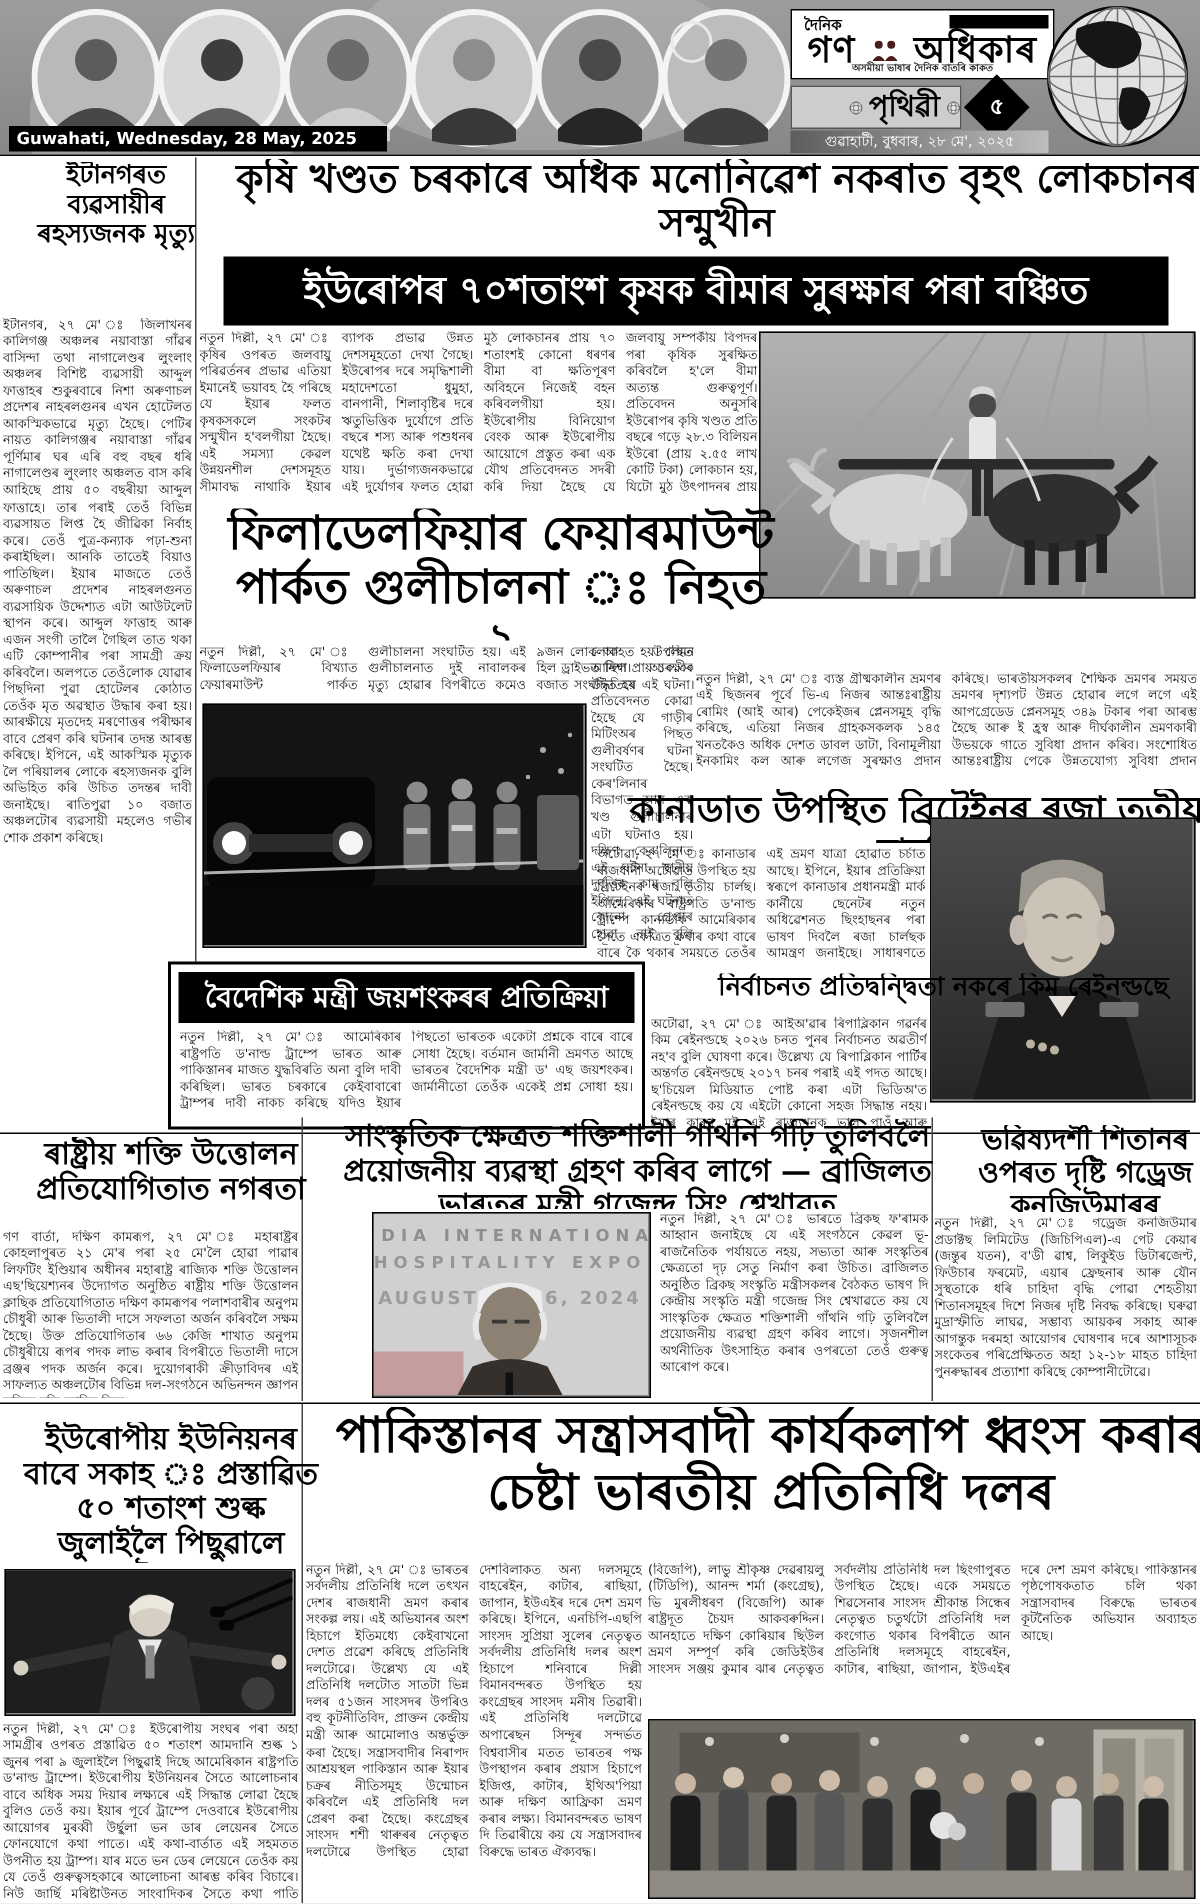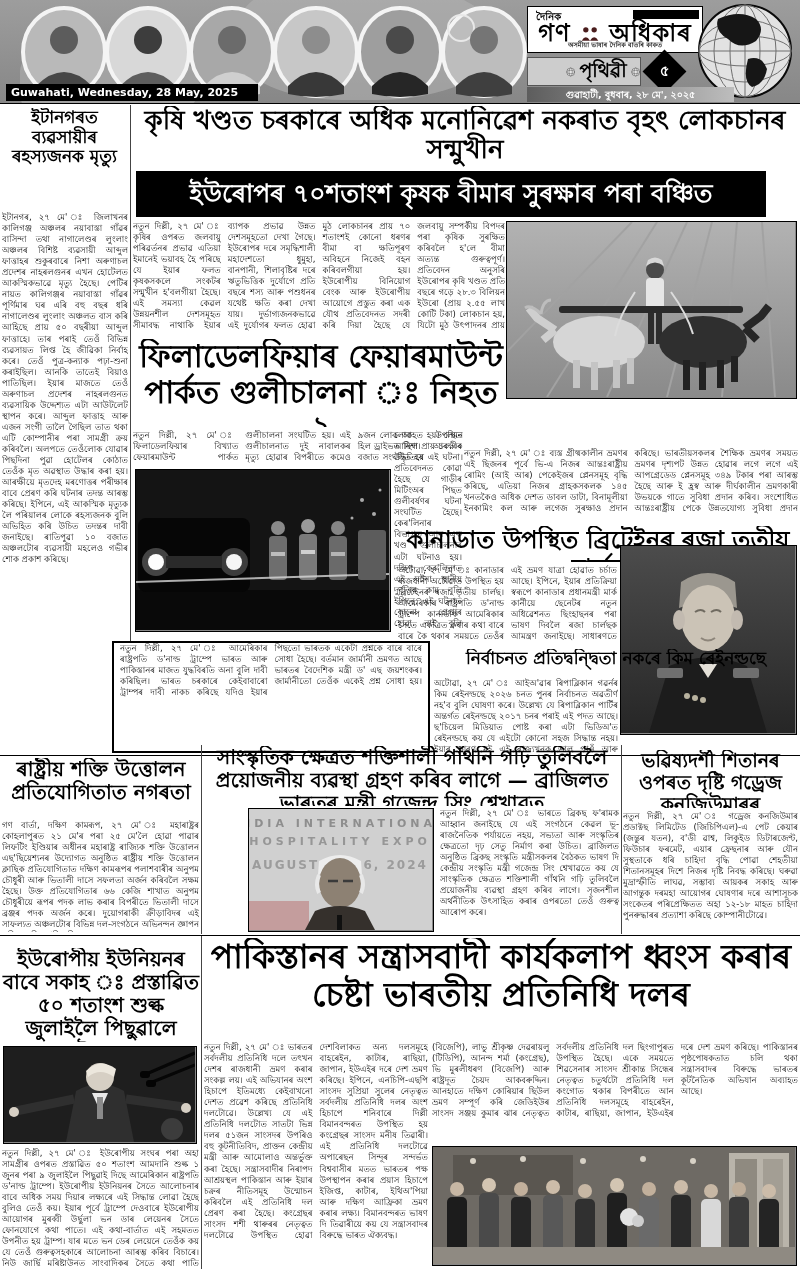--- a/index.html
+++ b/index.html
@@ -5,21 +5,21 @@
   * { margin:0; padding:0; box-sizing:border-box; }
   html,body { background:#e0e0e0; }
   #page {
     position:relative; width:800px; height:1269px; margin:0 auto;
     background:#ffffff; color:#000; overflow:hidden;
     font-family:"DejaVu Sans", sans-serif;
   }
   .abs { position:absolute; }
   .hl {
     font-family:"DejaVu Serif", serif; font-weight:bold; text-align:center;
-    color:#000; overflow:hidden; line-height:1.15;
+    color:#000; overflow:hidden; line-height:1.15;margin-left:13px;
   }
   .body-txt {
     font-size:8.5px; line-height:1.3; text-align:justify; overflow:hidden;
     color:#111;
   }
   .c2 { column-count:2; column-gap:7px; }
   .c3 { column-count:3; column-gap:7px; }
   .c4 { column-count:4; column-gap:7px; }
   .photo { border:1.5px solid #000; background:#888; overflow:hidden; }
   .photo svg { display:block; }
@@ -39,21 +39,21 @@
   }
   .logo-daily { position:absolute; left:8px; top:2px; font-size:10px; font-weight:bold; }
   .logo-minibar { position:absolute; right:3px; top:3px; width:66px; height:9px; background:#000; }
   .logo-main { position:absolute; left:0; right:0; top:14px; text-align:center; font-size:24px; font-weight:bold; font-family:"DejaVu Serif",serif; letter-spacing:1px; line-height:1; }
   .logo-sub { position:absolute; left:0; right:0; bottom:1px; text-align:center; font-size:6.5px; color:#222;font-weight:bold; }
   #prithivi { position:absolute; left:527px; top:57px; width:114px; height:29px; background:#cdcdcd; border:1px solid #555; display:flex; align-items:center; justify-content:center; gap:4px;padding-left:38px; }
   #prithivi .sec-name { font-size:19px; font-weight:bold; font-family:"DejaVu Serif",serif; }
   #page-diamond { position:absolute; left:649px; top:56px; width:31px; height:31px; background:#000; transform:rotate(45deg); }
   #page-diamond span { position:absolute; inset:0; transform:rotate(-45deg); color:#fff; font-size:15px; font-weight:bold; text-align:center; line-height:31px; }
   #date-left { position:absolute; left:6px; top:84px; width:252px; height:17px; background:#000; color:#fff; font-size:11px; font-weight:bold; line-height:17px; padding-left:5px; }
-  #date-right { position:absolute; left:527px; top:87px; width:207px; height:15px; background:linear-gradient(90deg,#5d5d5d,#bdbdbd); color:#fff; font-size:9.5px; font-weight:bold; text-align:center; line-height:15px; }
+  #date-right { position:absolute; left:527px; top:87px; width:172px; height:15px; background:linear-gradient(90deg,#5d5d5d,#bdbdbd); color:#fff; font-size:9.5px; font-weight:normal; text-align:center; line-height:15px; }
   .black-strip { background:#000; color:#fff; }
 </style>
 </head>
 <body>
 
 <div id="page">
 
   <div id="masthead" class="abs">
     <div class="map-blob" style="left:240px;top:-20px;width:260px;height:120px;"></div>
     <div class="map-blob" style="left:20px;top:40px;width:180px;height:90px;"></div>
@@ -262,20 +262,21 @@
       <path d="M78 118 L87 132 L96 118" fill="#e4e0d8"></path>
       <g fill="#b8b29f">
           <circle cx="66" cy="150" r="3"></circle>
           <circle cx="74" cy="152" r="3"></circle>
           <circle cx="82" cy="154" r="3"></circle>
         </g>
     </svg>
   </div>
 
   <div class="abs" style="left:112px;top:641px;width:318px;height:112px;border:2px solid #000;background:#fff">
+    <div class="hl black-strip" style="margin:5px;height:34px;font-size:19px;line-height:34px;color:#fff">বৈদেশিক মন্ত্ৰী জয়শংকৰৰ প্ৰতিক্ৰিয়া</div>
     <div class="body-txt c2" style="margin:0 6px;height:60px">নতুন দিল্লী, ২৭ মে' ঃ আমেৰিকাৰ ৰাষ্ট্ৰপতি ড'নাল্ড ট্ৰাম্পে ভাৰত আৰু পাকিস্তানৰ মাজত যুদ্ধবিৰতি অনা বুলি দাবী কৰিছিল। ভাৰত চৰকাৰে কেইবাবাৰো ট্ৰাম্পৰ দাবী নাকচ কৰিছে যদিও ইয়াৰ পিছতো ভাৰতক একেটা প্ৰশ্নকে বাৰে বাৰে সোধা হৈছে। বৰ্তমান জাৰ্মানী ভ্ৰমণত আছে ভাৰতৰ বৈদেশিক মন্ত্ৰী ড' এছ জয়শংকৰ। জাৰ্মানীতো তেওঁক একেই প্ৰশ্ন সোধা হয়। অৱশ্যে বৈদেশিক মন্ত্ৰী জয়শংকৰৰ উত্তৰে সাংবাদিকগৰাকীক নীৰৱ কৰি তোলে।</div>
   </div>
 
   <div class="abs hl" style="left:434px;top:649px;width:364px;height:26px;font-size:17px">নিৰ্বাচনত প্ৰতিদ্বন্দ্বিতা নকৰে কিম ৰেইনল্ডছে</div>
   <div class="abs body-txt" style="left:434px;top:678px;width:184px;height:74px">অটোৱা, ২৭ মে' ঃ আইঅ'ৱাৰ ৰিপাব্লিকান গৱৰ্নৰ কিম ৰেইনল্ডছে ২০২৬ চনত পুনৰ নিৰ্বাচনত অৱতীৰ্ণ নহ'ব বুলি ঘোষণা কৰে। উল্লেখ্য যে ৰিপাব্লিকান পাৰ্টিৰ অন্তৰ্গত ৰেইনল্ডছে ২০১৭ চনৰ পৰাই এই পদত আছে। ছ'চিয়েল মিডিয়াত পোষ্ট কৰা এটা ভিডিঅ'ত ৰেইনল্ডছে কয় যে এইটো কোনো সহজ সিদ্ধান্ত নহয়। ইয়াৰ কাৰণ মই এই ৰাজ্যখনক ভাল পাওঁ আৰু আপোনালোকৰ সেৱা কৰি ভাল পাওঁ। অৱশ্যে তেওঁ এতিয়া কিছু পৰিয়ালৰ লগত কটোৱাৰ সময় আহি পৰা বুলি উল্লেখ কৰে।</div>
 
   <div class="abs hrule" style="left:0;top:755px;width:800px"></div>
   <div class="abs vrule" style="left:201px;top:745px;height:189px"></div>
   <div class="abs vrule" style="left:621px;top:745px;height:189px"></div>
 

